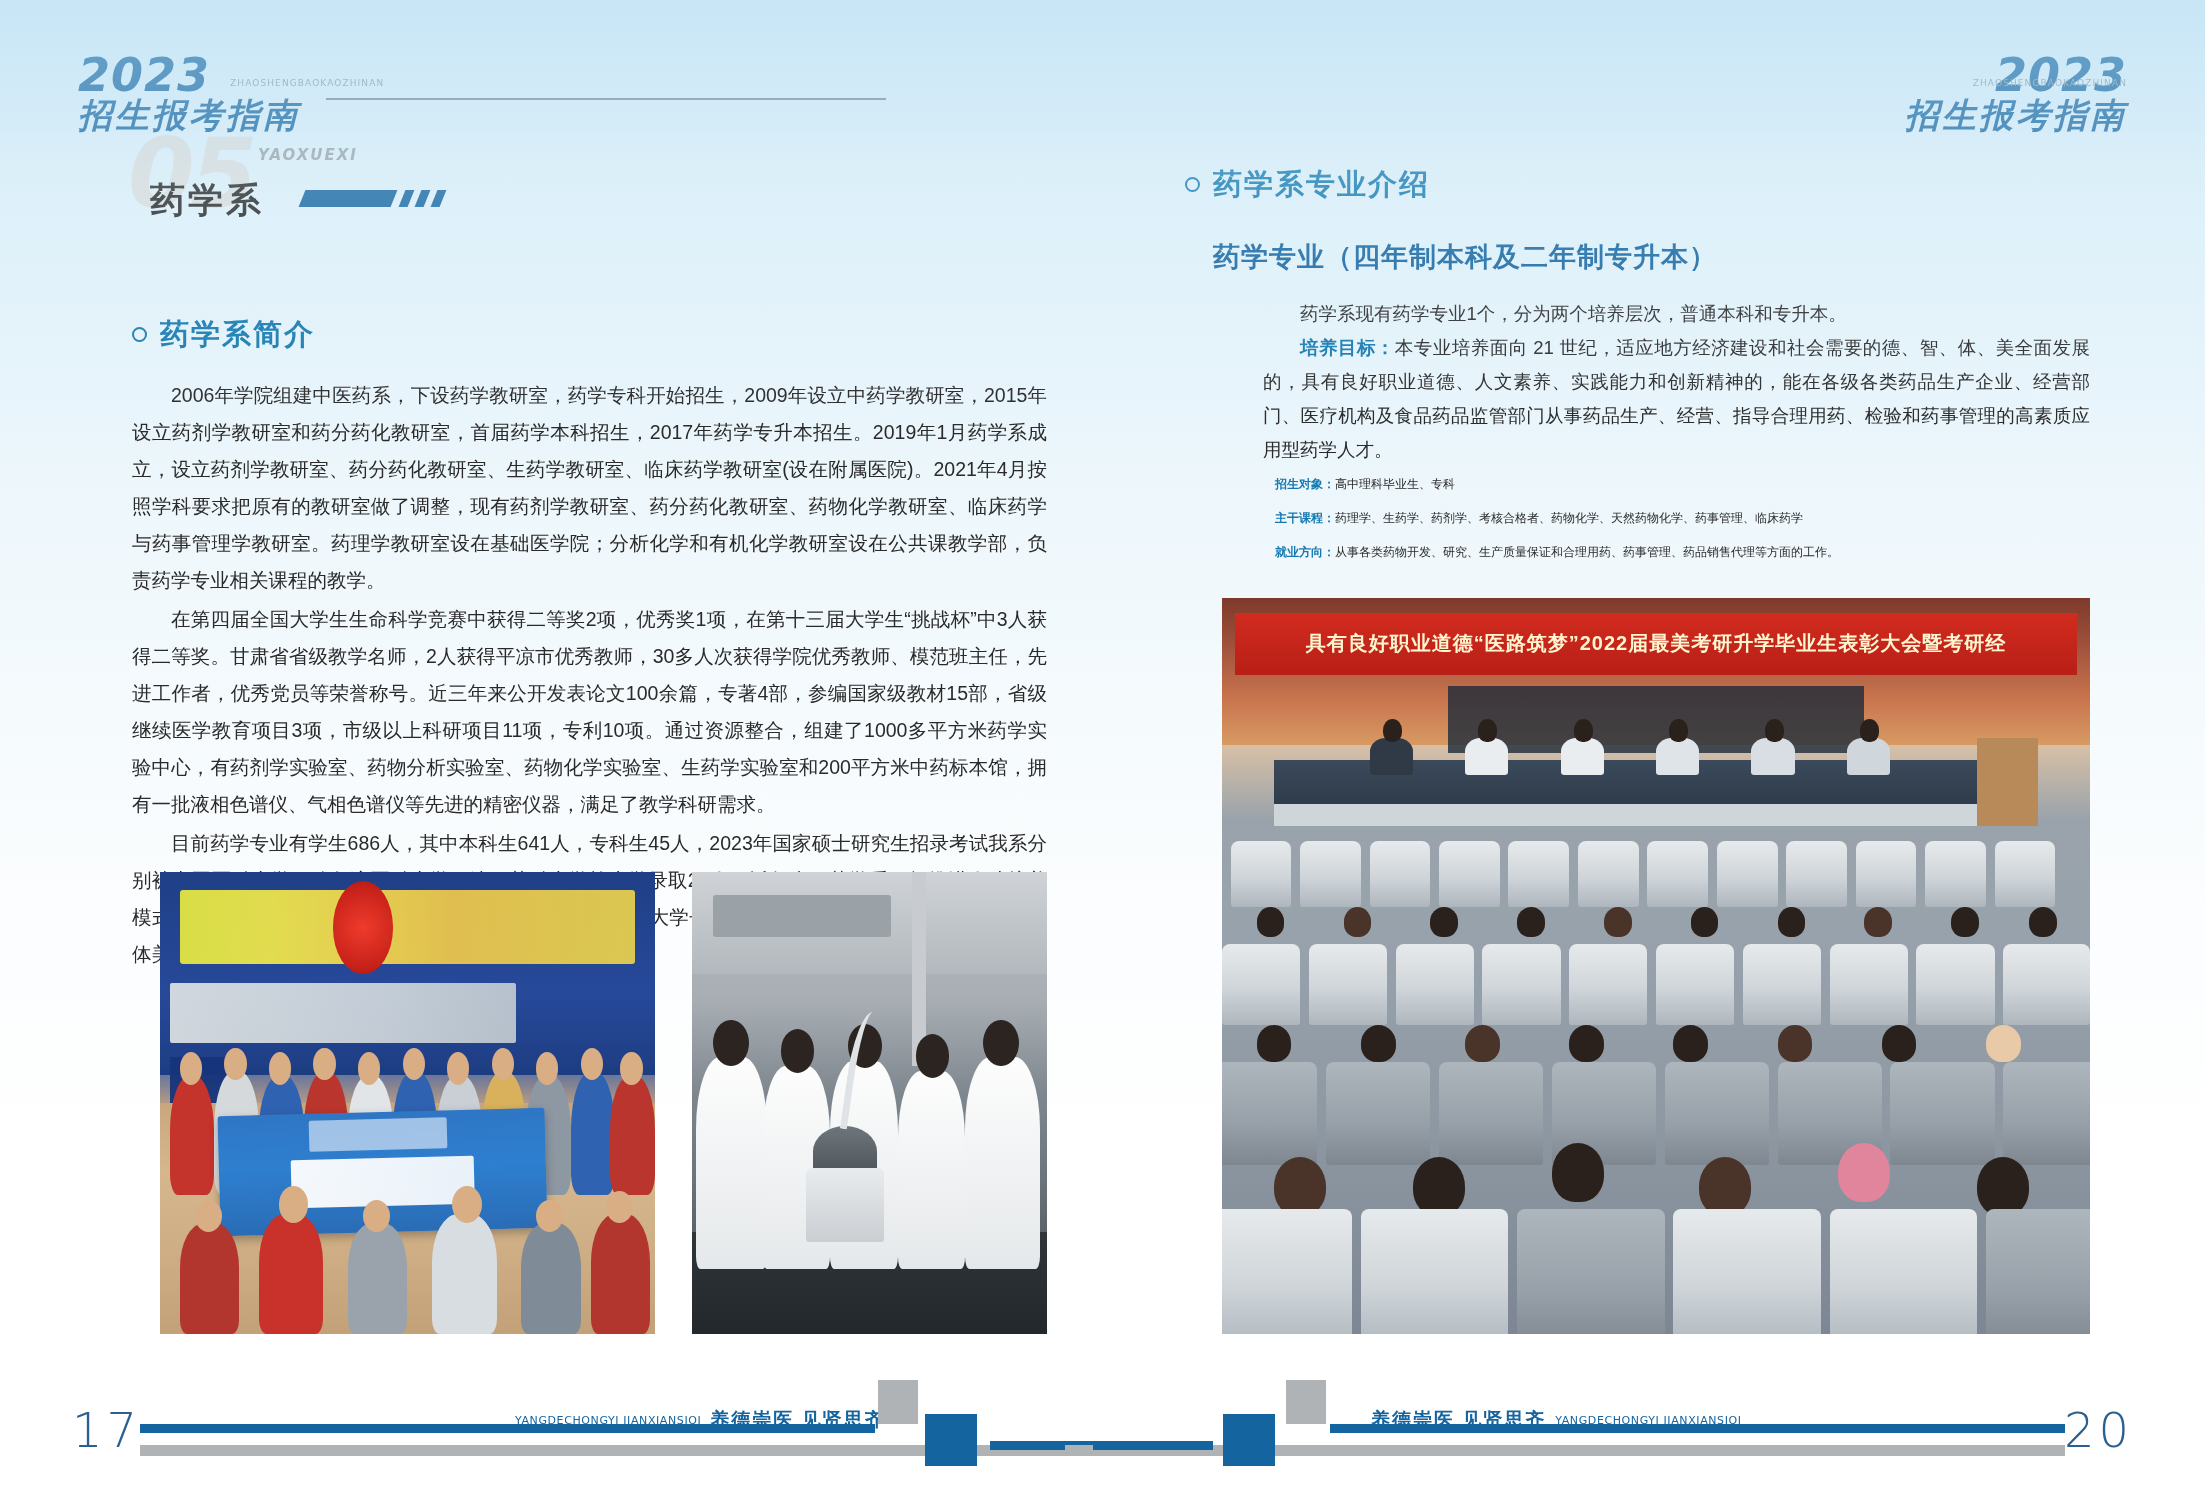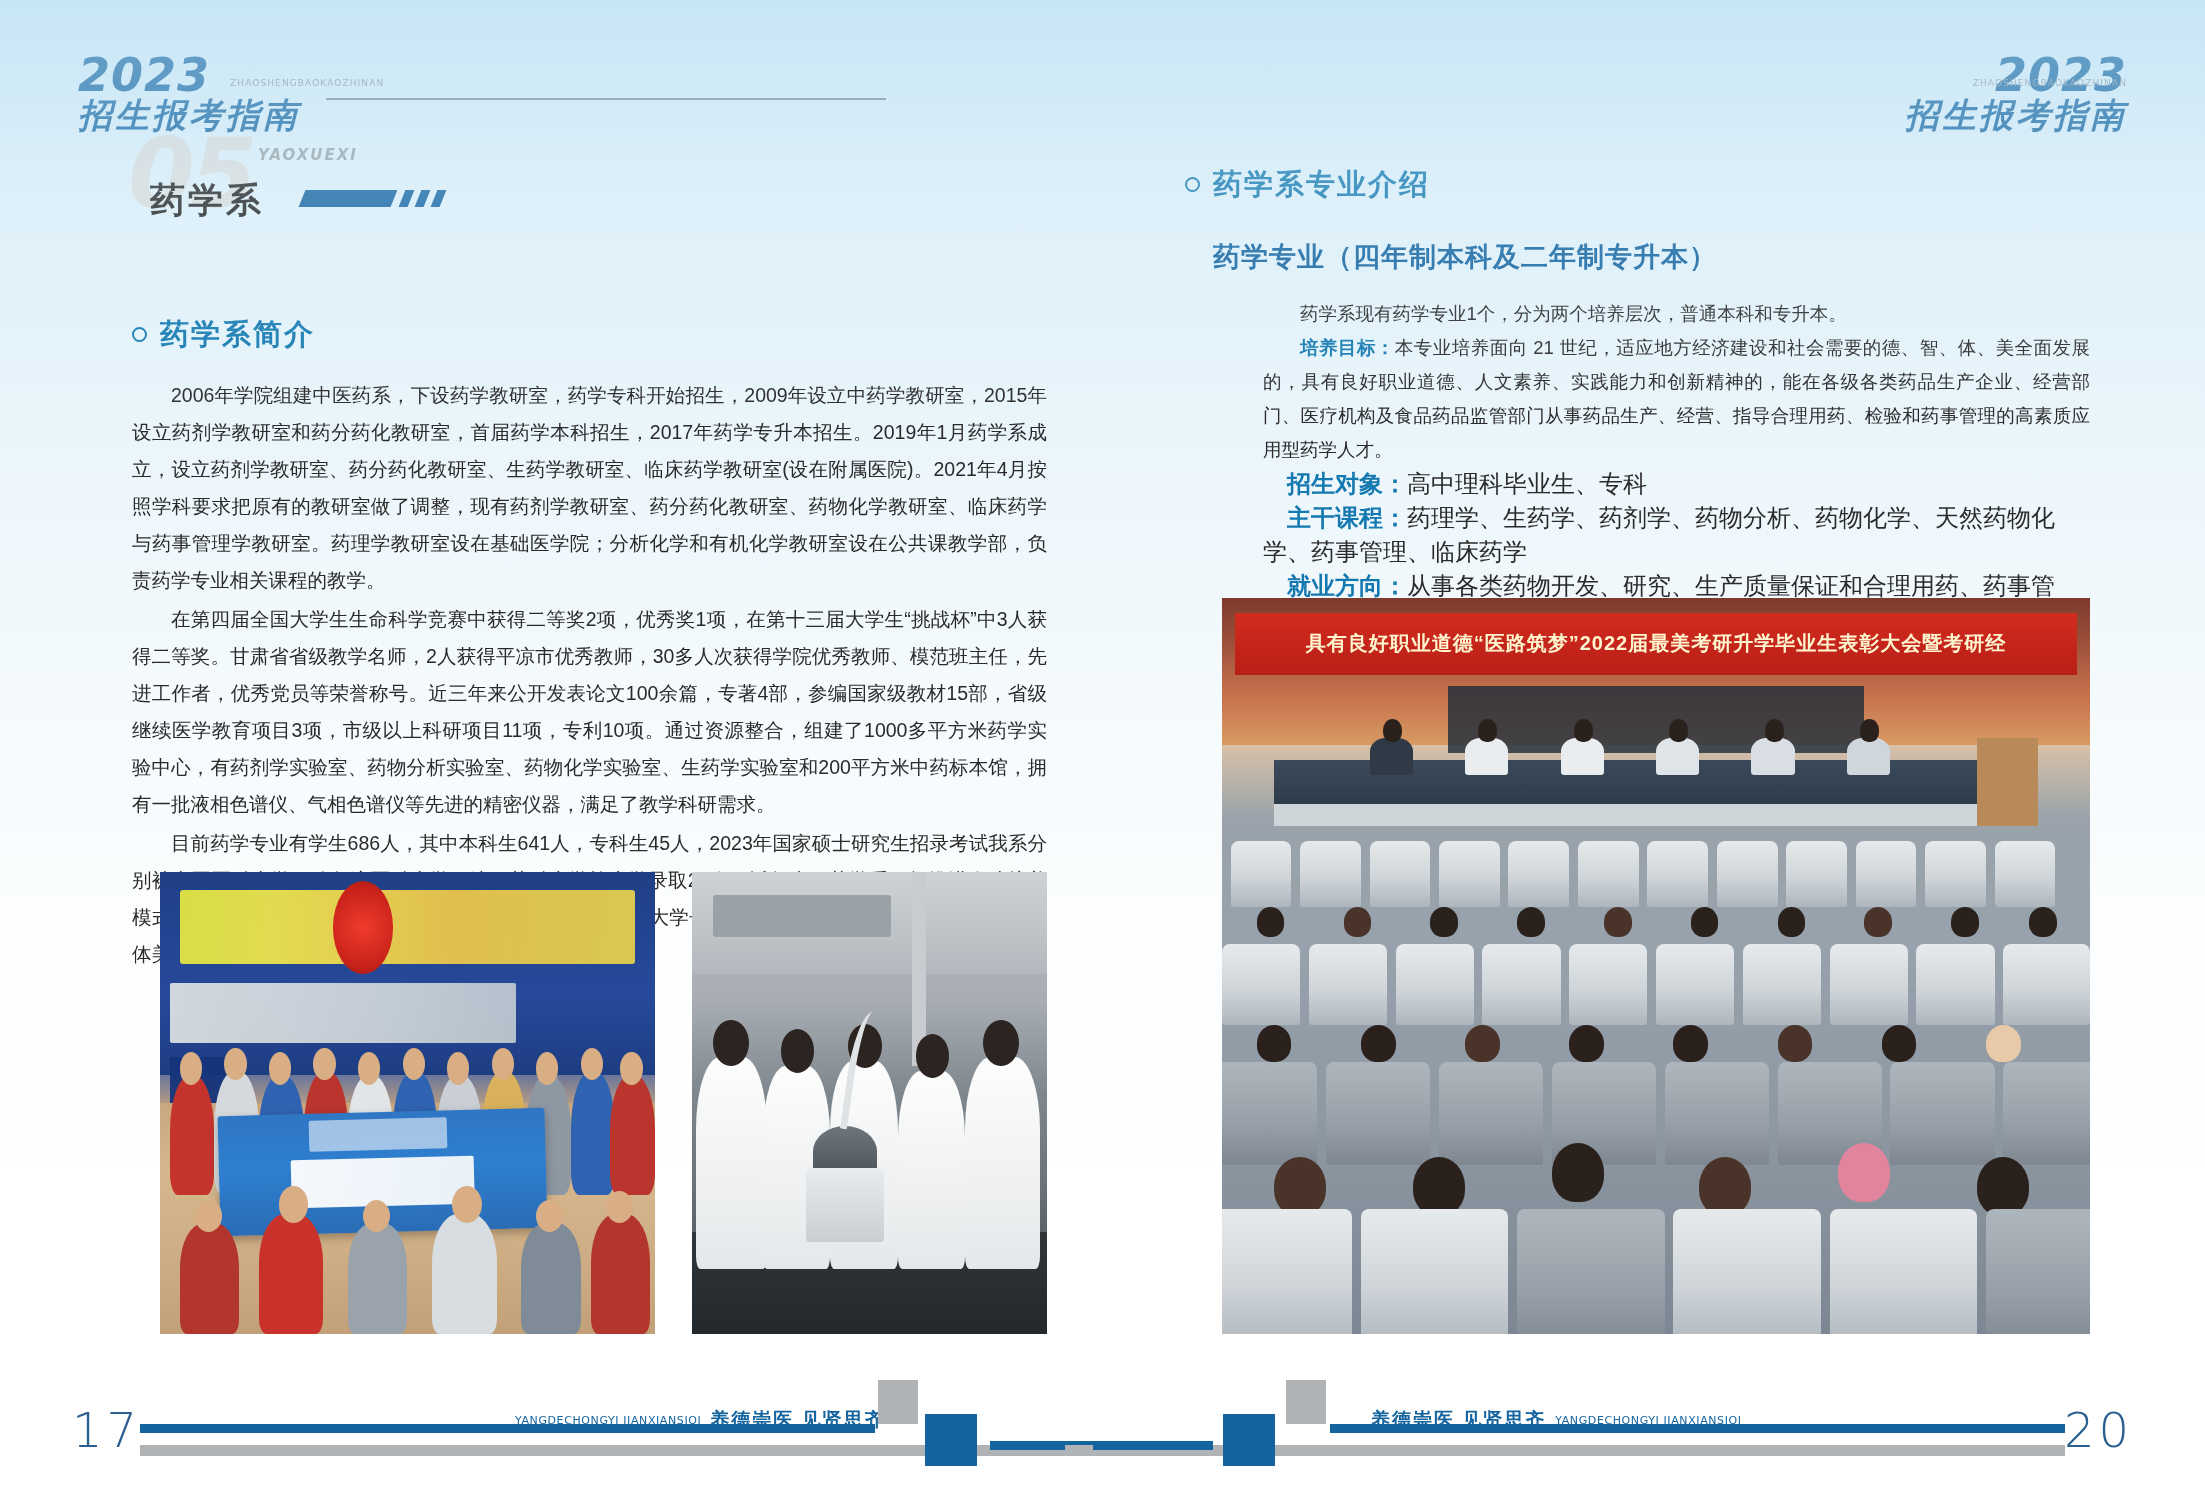--- a/index.html
+++ b/index.html
@@ -101,21 +101,21 @@
   }
   .rc-body{margin-top:22px;padding-left:78px;}
   .rc-p{
     font-size:18.5px;line-height:34px;color:#2a2a2a;
     text-align:justify;text-justify:inter-ideograph;
     margin:0;
   }
   .rc-p.indent{text-indent:2em;}
   .rc-label{color:#1479b0;font-weight:bold;}
   .rc-row{
-    font-size:24px;line-height:34px;color:#2a2a2a;margin:0;text-indent:1em;
+    font-size:12px;line-height:34px;color:#2a2a2a;margin:0;text-indent:1em;
   }
 
   
   .photo{position:absolute;overflow:hidden;background:#2b3a46;}
   .ph-a{left:160px;top:872px;width:495px;height:462px;}
   .ph-b{left:692px;top:872px;width:355px;height:462px;}
   .ph-c{left:1222px;top:598px;width:868px;height:736px;}
 
   
   .ph-a .sky{position:absolute;inset:0;background:linear-gradient(180deg,#2f4d86 0%,#35539b 26%,#3a5ea8 40%,#caa67f 52%,#d9b88f 64%,#cfae85 100%);}
@@ -254,21 +254,21 @@
     <div class="major-title">药学专业（四年制本科及二年制专升本）</div>
 
     <div class="rc-body">
       <p class="rc-p indent">药学系现有药学专业1个，分为两个培养层次，普通本科和专升本。</p>
 
       <p class="rc-p indent"><span class="rc-label">培养目标：</span><span>本专业培养面向 21 世纪，适应地方经济建设和社会需要的德、智、体、美全面发展的，具有良好职业道德、人文素养、实践能力和创新精神的，能在各级各类药品生产企业、经营部门、医疗机构及食品药品监管部门从事药品生产、经营、指导合理用药、检验和药事管理的高素质应用型药学人才。</span></p>
 
       <p class="rc-row"><span class="rc-label">招生对象：</span><span>高中理科毕业生、专科</span></p>
 
 
-      <p class="rc-row"><span class="rc-label">主干课程：</span><span>药理学、生药学、药剂学、药物分析、药物化学、天然药物化学、药事管理、临床药学</span></p>
+      <p class="rc-row"><span class="rc-label">主干课程：</span><span>药理学、生药学、药剂学、考核合格者、药物化学、天然药物化学、药事管理、临床药学</span></p>
 
 
       <p class="rc-row"><span class="rc-label">就业方向：</span><span>从事各类药物开发、研究、生产质量保证和合理用药、药事管理、药品销售代理等方面的工作。</span></p>
     </div>
   </div>
 
   <div class="photo ph-a">
     <div class="sky"></div>
     <div class="backdrop"></div>
     <div class="bd-text"></div>

